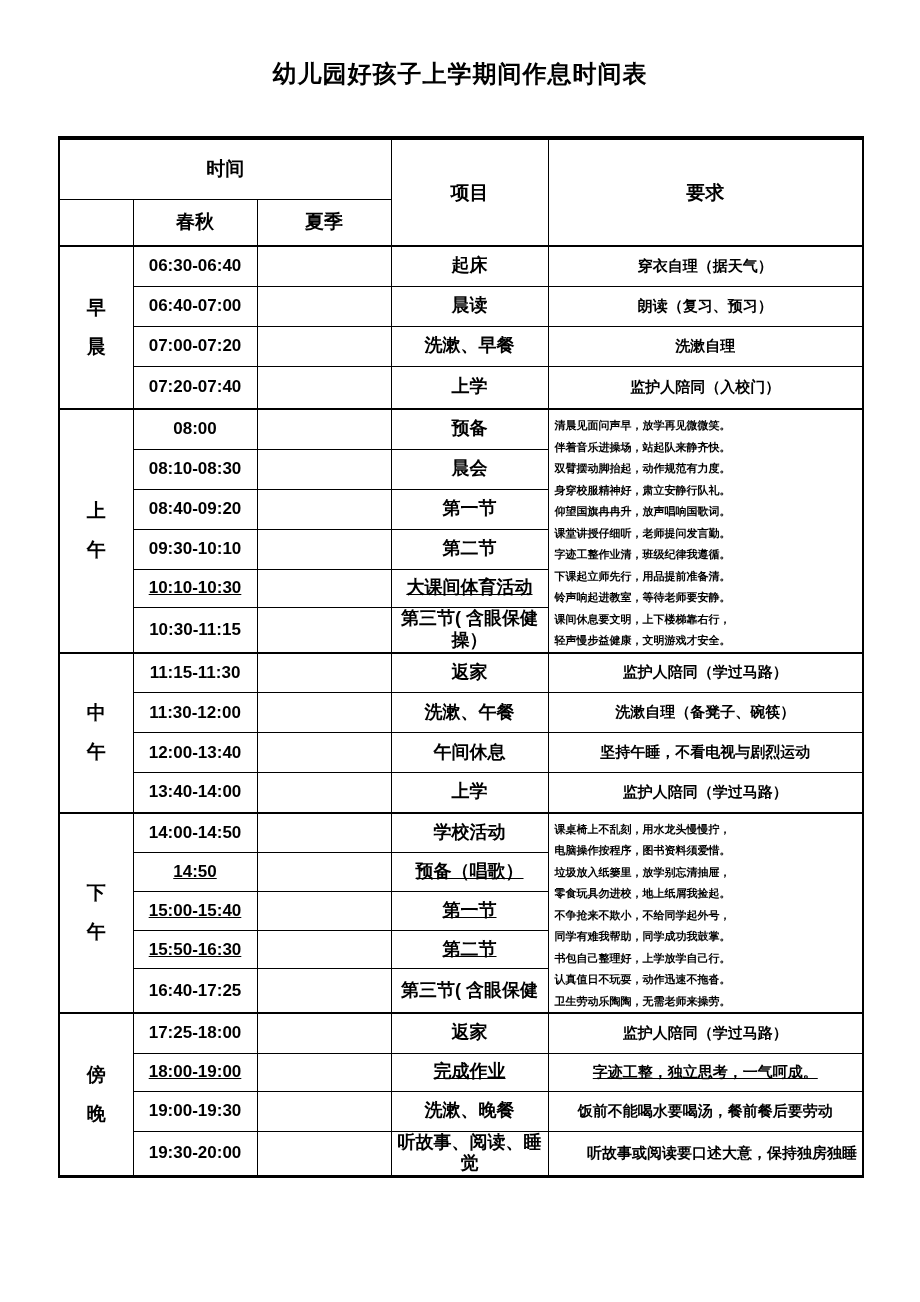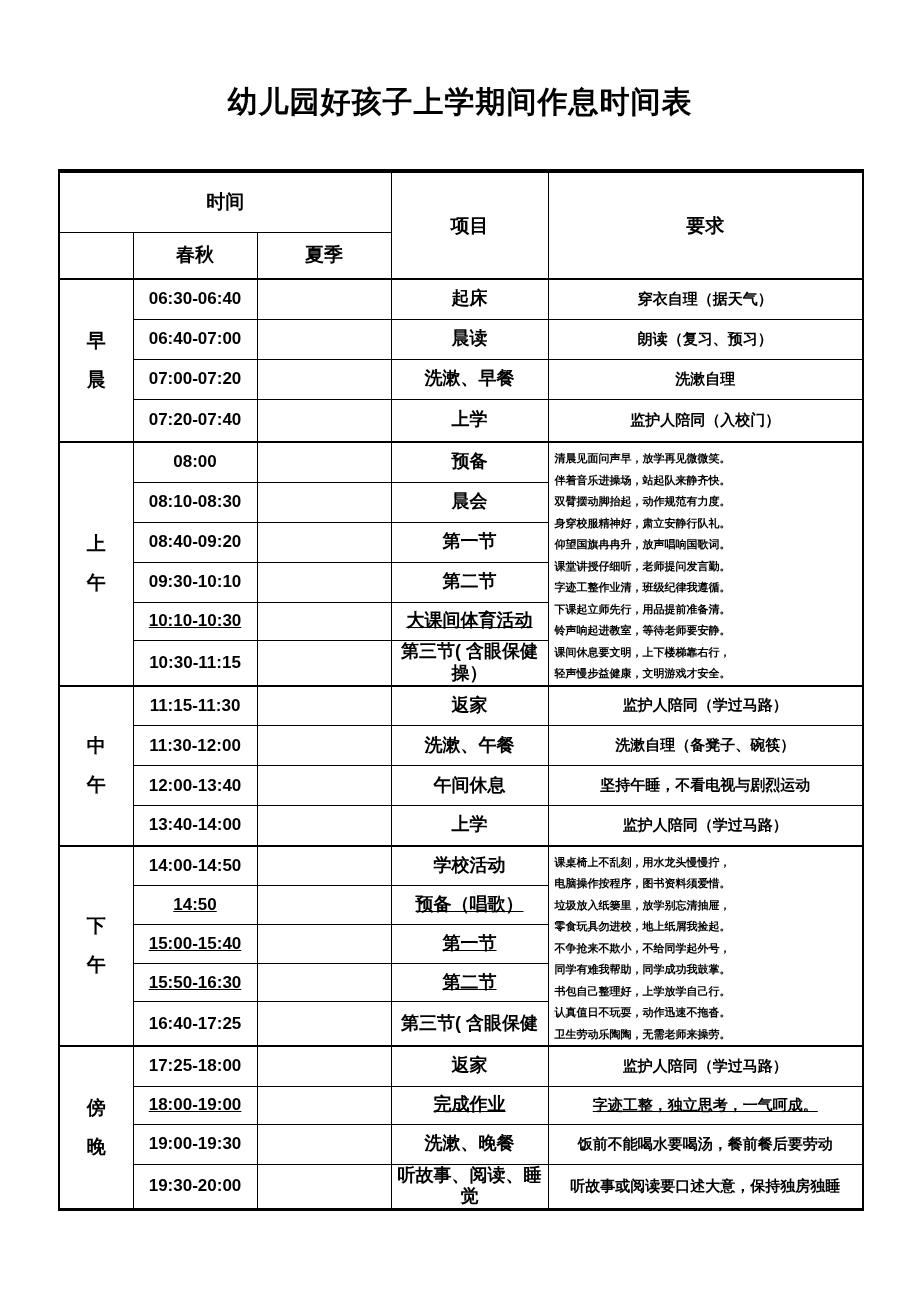--- a/index.html
+++ b/index.html
@@ -3,23 +3,23 @@
 <meta charset="utf-8">
 <style>
   html,body { margin:0; padding:0; background:#fff; }
   body {
     width:920px; height:1302px;
     font-family:"Liberation Sans", sans-serif;
     font-weight:bold; color:#000;
     -webkit-font-smoothing:antialiased;
   }
   .title {
-    padding-top:82px;
+    padding-top:58px;
     text-align:center;
-    font-size:30px;
+    font-size:24px;
     letter-spacing:1px;
   }
   table.schedule {
     border-collapse:collapse;
     table-layout:fixed;
     width:804px;
     margin:46px 0 0 58px;
     border-top:4px solid #000;
     border-bottom:3px solid #000;
     border-left:2px solid #000;
@@ -37,21 +37,21 @@
   tr.rh47 { height:47px; }
   tr.rh38 { height:38px;text-decoration:underline; }
   tr.rh39 { height:39px; }
   tr.rh41 { height:43px; }
   tr.rh44 { height:44px; }
   tr.sec > td { border-top:2px solid #000; }
   td.hdr  { font-size:19px; }
   td.time { font-size:17px; padding:0 2px; }
   td.item { font-size:18px; line-height:1.22;margin-left:36px; }
   td.req  { font-size:15px; line-height:1.25; padding:0 5px; }
-  td.req.left { text-align:center;margin-top:12px; }
+  td.req.left { text-align:right;margin-top:12px; }
   td.poem {
     font-size:11px;
     line-height:21.5px;
     text-align:left;
     vertical-align:top;
     padding:5px 3px 0 6px;
     white-space:pre-line;
   }
   td.period { padding:0; }
   .vstack {

